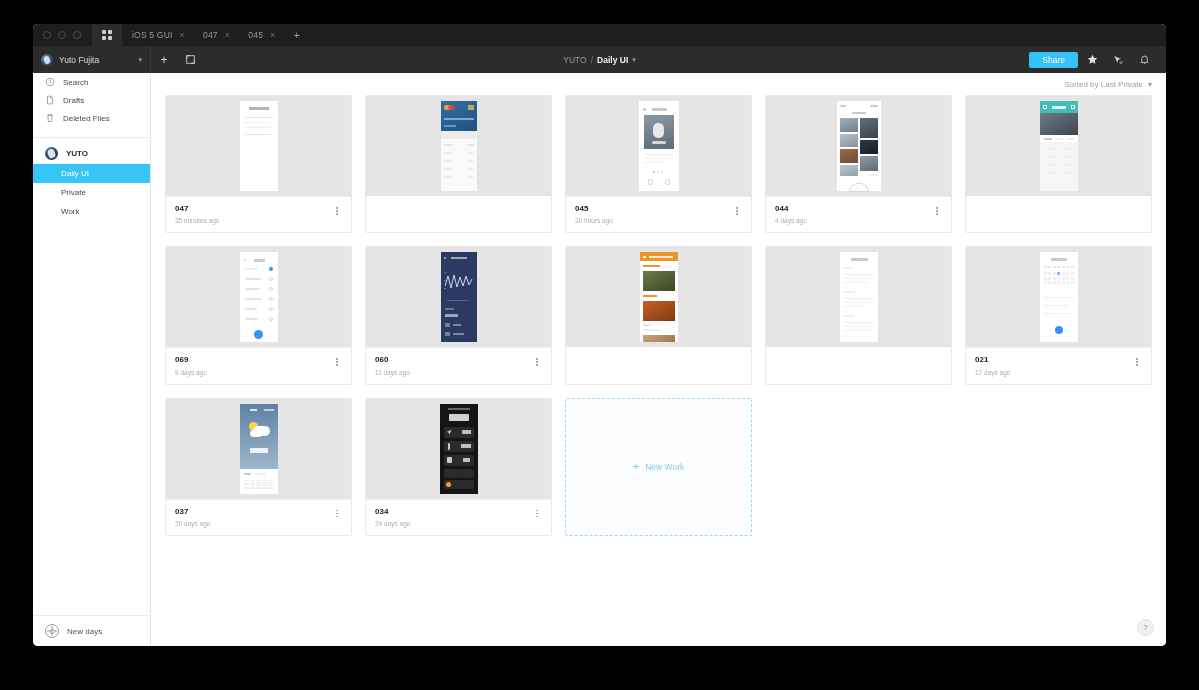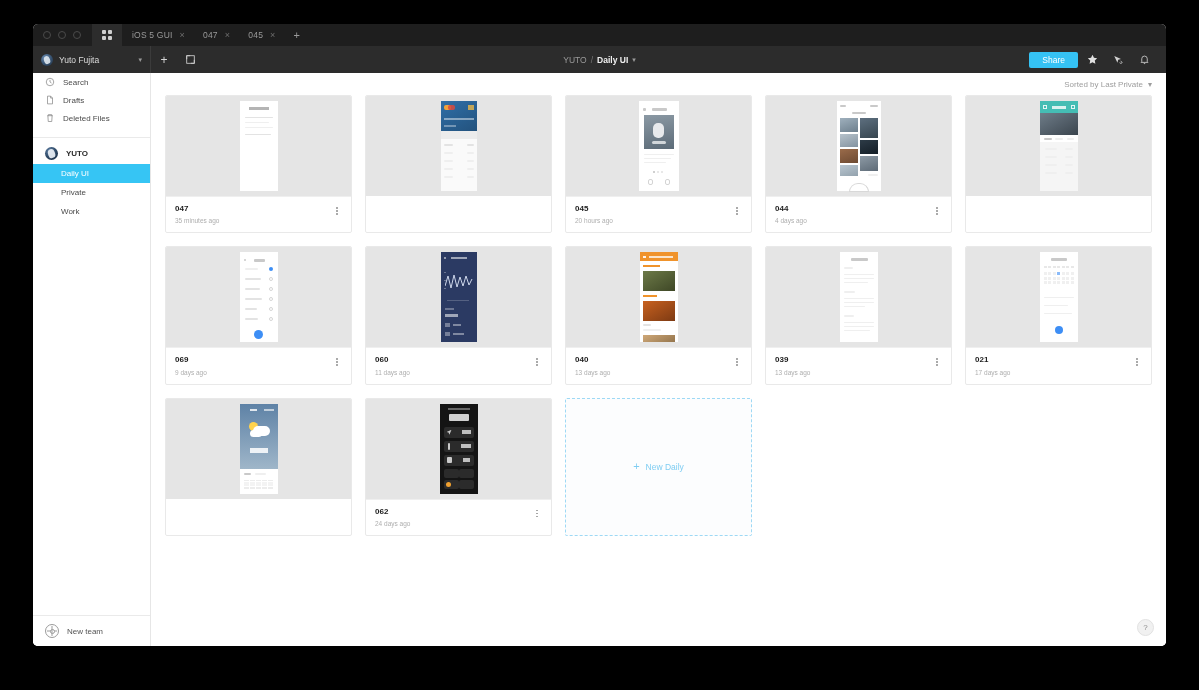--- a/index.html
+++ b/index.html
@@ -344,21 +344,21 @@
       </div>
       <div class="proj">
         <span>Work</span>
       </div>
 
       <div class="sidebar-foot">
         <div class="newteam">
           <span class="newteam-ico">
             <span class="newteam-core"></span>
           </span>
-          <span>New team</span>
+          <span>New days</span>
         </div>
       </div>
     </div>
 
     <div class="main">
       <div class="sortbar">
         <span>Sorted by Last Private</span>
         <span>▾</span>
       </div>
 
@@ -572,61 +572,39 @@
               <div style="position:absolute;left:9px;top:3.5px;width:24px;height:2px;background:rgba(255,255,255,.75);"></div>
               <div style="position:absolute;left:3px;top:13px;width:17px;height:2px;background:#f0932b;"></div>
               <div style="position:absolute;left:3px;top:19px;right:3px;height:20px;background:linear-gradient(150deg,#6d7a48,#3e4726);"></div>
               <div style="position:absolute;left:3px;top:43px;width:14px;height:2px;background:#f0932b;"></div>
               <div style="position:absolute;left:3px;top:49px;right:3px;height:20px;background:linear-gradient(150deg,#c8611f,#7d3a13);"></div>
               <div class="ln" style="position:absolute;left:3px;top:72px;width:8px;height:2px;"></div>
               <div class="ln l" style="position:absolute;left:3px;top:77px;width:18px;height:1.5px;"></div>
               <div style="position:absolute;left:3px;top:83px;right:3px;height:12px;background:linear-gradient(150deg,#cfa878,#8a6c45);"></div>
             </div>
           </div>
-          <div class="meta">
-            <div class="meta-text">
-              <div class="fname">040</div>
-              <div class="ftime">13 days ago</div>
-            </div>
-            <div class="kebab">
-                <i></i>
-                <i></i>
-                <i></i>
-              </div>
-          </div>
         </div>
 
         <div class="card">
           <div class="thumb">
             <div class="phone" style="width:38px;">
               <div class="ln d" style="position:absolute;left:11px;top:6px;width:17px;height:3px;"></div>
               <div class="ln l" style="position:absolute;left:4px;top:15px;width:9px;height:1.5px;"></div>
               <div class="ln l" style="position:absolute;left:4px;top:22px;right:4px;height:1px;"></div>
               <div class="ln l" style="position:absolute;left:4px;top:26px;right:4px;height:1px;"></div>
               <div class="ln l" style="position:absolute;left:4px;top:30px;right:10px;height:1px;"></div>
               <div class="ln l" style="position:absolute;left:4px;top:39px;width:11px;height:1.5px;"></div>
               <div class="ln l" style="position:absolute;left:4px;top:46px;right:4px;height:1px;"></div>
               <div class="ln l" style="position:absolute;left:4px;top:50px;right:4px;height:1px;"></div>
               <div class="ln l" style="position:absolute;left:4px;top:54px;right:13px;height:1px;"></div>
               <div class="ln l" style="position:absolute;left:4px;top:63px;width:10px;height:1.5px;"></div>
               <div class="ln l" style="position:absolute;left:4px;top:70px;right:4px;height:1px;"></div>
               <div class="ln l" style="position:absolute;left:4px;top:74px;right:4px;height:1px;"></div>
               <div class="ln l" style="position:absolute;left:4px;top:78px;right:8px;height:1px;"></div>
             </div>
-          </div>
-          <div class="meta">
-            <div class="meta-text">
-              <div class="fname">039</div>
-              <div class="ftime">13 days ago</div>
-            </div>
-            <div class="kebab">
-                <i></i>
-                <i></i>
-                <i></i>
-              </div>
           </div>
         </div>
 
         <div class="card">
           <div class="thumb">
             <div class="phone" style="width:38px;">
               <div class="ln d" style="position:absolute;left:11px;top:6px;width:16px;height:2.5px;"></div>
               <div style="position:absolute;left:4px;top:14px;right:4px;display:grid;grid-template-columns:repeat(7,1fr);gap:1.5px;">
                 <span style="height:2px;background:#e8e8e8;"></span>
                   <span style="height:2px;background:#e8e8e8;"></span>
@@ -703,20 +681,31 @@
                   <span style="height:4px;background:#f3f3f3;"></span>
                 <span style="height:4px;background:#f3f3f3;"></span>
                 <span style="height:1.5px;background:#ececec;"></span>
                   <span style="height:1.5px;background:#ececec;"></span>
                 <span style="height:1.5px;background:#ececec;"></span>
                   <span style="height:1.5px;background:#ececec;"></span>
                 <span style="height:1.5px;background:#ececec;"></span>
               </div>
             </div>
           </div>
+          <div class="meta">
+            <div class="meta-text">
+              <div class="fname">037</div>
+              <div class="ftime">20 days ago</div>
+            </div>
+            <div class="kebab">
+                <i></i>
+                <i></i>
+                <i></i>
+              </div>
+          </div>
         </div>
 
         <div class="card">
           <div class="thumb">
             <div class="phone" style="width:38px;background:#141414;">
               <div style="position:absolute;left:8px;top:4px;width:22px;height:2px;background:rgba(255,255,255,.35);"></div>
               <div style="position:absolute;left:9px;top:10px;width:20px;height:7px;background:rgba(255,255,255,.8);border-radius:1px;"></div>
               <div style="position:absolute;left:4px;top:23px;right:4px;height:11px;background:#2b2b2b;border-radius:2px;"></div>
               <div style="position:absolute;left:7px;top:26px;width:5px;height:5px;background:rgba(255,255,255,.75);clip-path:polygon(100% 0,0 45%,42% 55%,58% 100%);"></div>
               <div style="position:absolute;right:7px;top:26.5px;width:9px;height:4px;background:rgba(255,255,255,.7);"></div>
@@ -728,34 +717,34 @@
               <div style="position:absolute;right:8px;top:54.5px;width:7px;height:4px;background:rgba(255,255,255,.7);"></div>
               <div style="position:absolute;left:4px;top:65px;width:15px;height:9px;background:#2b2b2b;border-radius:2px;"></div>
               <div style="position:absolute;right:4px;top:65px;width:15px;height:9px;background:#2b2b2b;border-radius:2px;"></div>
               <div style="position:absolute;left:4px;top:76px;width:15px;height:9px;background:#2b2b2b;border-radius:2px;"></div>
               <div style="position:absolute;left:6px;top:78px;width:5px;height:5px;border-radius:50%;background:#f0a030;"></div>
               <div style="position:absolute;right:4px;top:76px;width:15px;height:9px;background:#2b2b2b;border-radius:2px;"></div>
             </div>
           </div>
           <div class="meta">
             <div class="meta-text">
-              <div class="fname">062</div>
+              <div class="fname">034</div>
               <div class="ftime">24 days ago</div>
             </div>
             <div class="kebab">
                 <i></i>
                 <i></i>
                 <i></i>
               </div>
           </div>
         </div>
 
         <div class="newfile">
           <span class="plus">+</span>
-          <span>New Daily</span>
+          <span>New Work</span>
         </div>
 
       </div>
 
       <div class="help">?</div>
     </div>
   </div>
 </div>
 
 </body></html>

